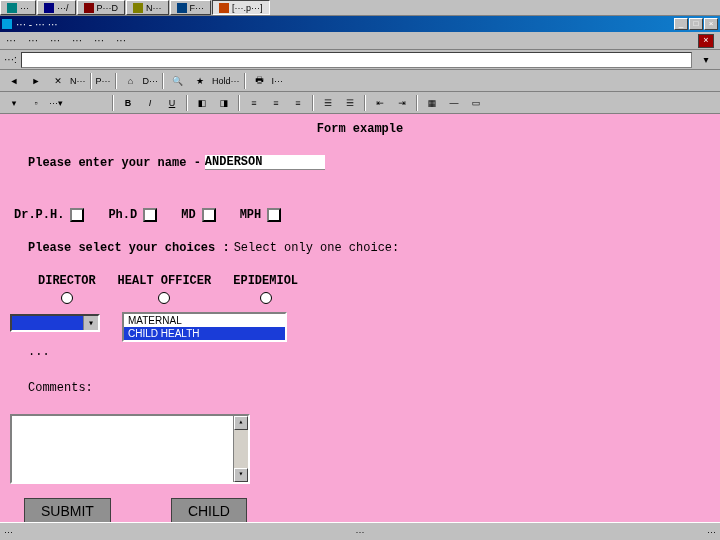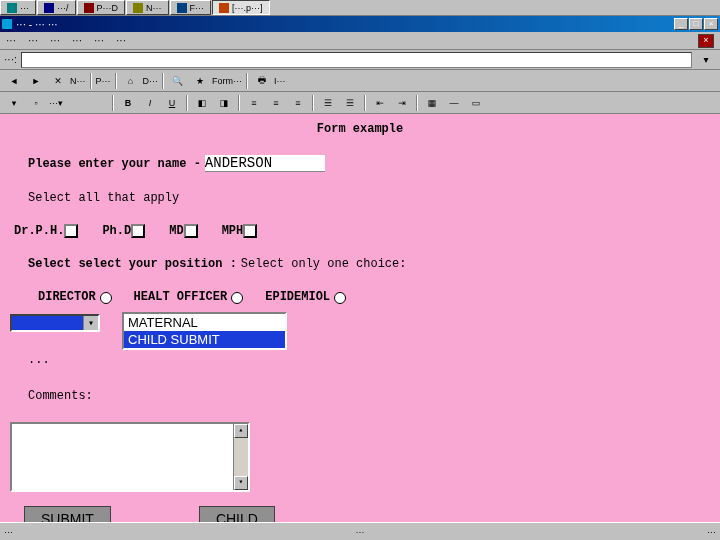--- a/index.html
+++ b/index.html
@@ -135,45 +135,46 @@
   gap: 8px;
 }
 .form-title { text-align: center; font-weight: bold; margin: 4px 0 8px; }
 .row { margin: 19px 0; display: flex; align-items: center; gap: 4px; flex-wrap: wrap; padding-left: 18px; }
 .row b { font-weight: bold; }
 .name-input {
   border: none;
   border-bottom: 1px solid #888;
   width: 120px;
   font-family: inherit;
-  font-size: 14px;
+  font-size: 12px;
+  font-weight: bold;
 }
 .chk-group { display: flex; gap: 24px; margin: 6px 0 10px 4px; }
-.chk-item { display: flex; align-items: center; }
+.chk-item { display: flex; align-items: center; gap: 6px; }
 .chk {
   width: 14px; height: 14px;
   border: 2px solid #000;
   background: #fff;
   border-top-color: #808080;
   border-left-color: #808080;
 }
-.radio-item { display: flex; align-items: flex-end; gap: 4px; margin-right: 18px; }
+.radio-item { display: flex; align-items: center; gap: 4px; margin-right: 18px; flex-direction: column; }
 .radio {
   width: 12px; height: 12px;
   border: 1px solid #000;
   border-radius: 50%;
   background: #fff;
 }
 .listbox {
   width: 165px;
   border: 2px solid;
   border-color: #808080 #fff #fff #808080;
   background: #fff;
   font-family: Arial, sans-serif;
-  font-size: 13px;
+  font-size: 10px;
   margin-left: 112px;
   margin-top: -2px;
 }
 .listbox .opt { padding: 1px 4px; }
 .listbox .opt.sel { background: #1a3cd8; color: #fff; }
 .select-row { display: flex; align-items: center; gap: 4px; margin-top: 2px; }
 .selectbox {
   width: 90px; height: 18px;
   border: 2px solid;
   border-color: #404040 #fff #fff #404040;
@@ -206,21 +207,21 @@
   background: #d4d0c8;
   border-left: 1px solid #808080;
 }
 .scrollbar .arrow {
   height: 14px; background: #c0c0c0;
   border: 1px solid #fff;
   border-right-color: #404040;
   border-bottom-color: #404040;
   text-align: center; font-size: 8px;
 }
-.btn-row { display: flex; gap: 88px; margin-top: 14px; margin-left: 14px; }
+.btn-row { display: flex; gap: 60px; margin-top: 14px; margin-left: 14px; }
 .form-btn {
   font-family: Arial, sans-serif;
   font-size: 14px;
   padding: 4px 16px;
   background: #909090;
   color: #000;
   border: 1px solid #404040;
 }
 .mini-icon { width: 10px; height: 10px; display: inline-block; }
 </style>
@@ -288,21 +289,21 @@
   <span class="tb-btn">✕</span>
   <span>N···</span>
   <span class="tb-sep"></span>
   <span>P···</span>
   <span class="tb-sep"></span>
   <span class="tb-btn">⌂</span>
   <span>D···</span>
   <span class="tb-sep"></span>
   <span class="tb-btn">🔍</span>
   <span class="tb-btn">★</span>
-  <span>Form···</span>
+  <span>Hold···</span>
   <span class="tb-sep"></span>
   <span class="tb-btn">🖶</span>
   <span>I···</span>
 </div>
 
 <div class="toolbar2">
   <span class="tb-btn">▾</span>
   <span class="tb-btn">▫</span>
   <span class="tb-btn" style="width:60px;justify-content:flex-start">···▾</span>
   <span class="tb-sep"></span>
@@ -336,21 +337,20 @@
 
 <div class="content">
   <div class="form-title">Form example</div>
 
   <div class="row">
     <b>Please enter your name -</b>
     <input class="name-input" value="ANDERSON" style="">
   </div>
 
   <div class="row">
-    <span>Select all that apply</span>
   </div>
   <div class="chk-group">
     <div class="chk-item">
         <b>Dr.P.H.</b>
         <span class="chk"></span>
       </div>
     <div class="chk-item">
         <b>Ph.D</b>
         <span class="chk"></span>
       </div>
@@ -358,21 +358,21 @@
         <b>MD</b>
         <span class="chk"></span>
       </div>
     <div class="chk-item">
         <b>MPH</b>
         <span class="chk"></span>
       </div>
   </div>
 
   <div class="row">
-    <b>Select select your position :</b>
+    <b>Please select your choices :</b>
     <span>Select only one choice:</span>
   </div>
   <div class="row" style="margin-left:10px;margin-bottom:10px">
     <div class="radio-item">
         <b>DIRECTOR</b>
         <span class="radio"></span>
       </div>
     <div class="radio-item">
         <b>HEALT OFFICER</b>
         <span class="radio"></span>
@@ -386,21 +386,21 @@
 
   <div class="select-row">
     <div class="selectbox">
       <span></span>
       <span class="dd">▾</span>
     </div>
   </div>
 
   <div class="listbox" style="margin-top:-20px">
     <div class="opt">MATERNAL</div>
-    <div class="opt sel">CHILD SUBMIT</div>
+    <div class="opt sel">CHILD HEALTH</div>
   </div>
 
   <div class="row" style="margin-top:6px">
     <span>···</span>
   </div>
 
   <div class="row">
     <span>Comments:</span>
   </div>
   <div class="textarea-wrap">

